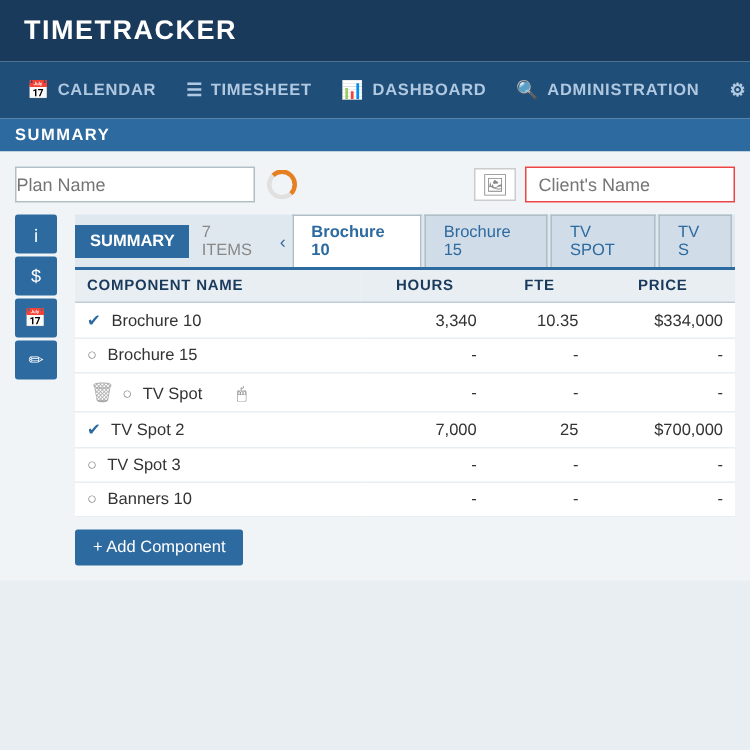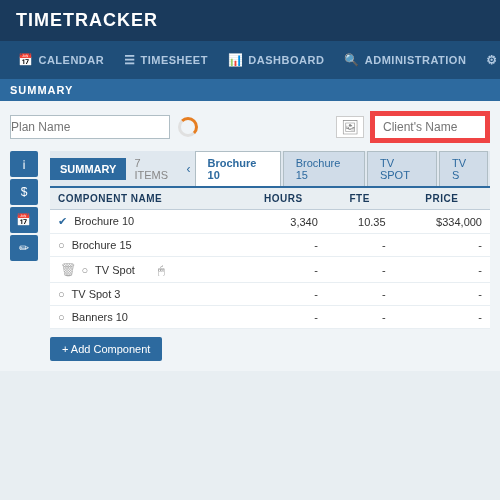--- a/index.html
+++ b/index.html
@@ -63,26 +63,26 @@
     }
     .plan-input {
       border: 1px solid #b0bec5;
       padding: 4px 0;
       font-size: 12px;
       background: white;
       color: #555;
       width: 160px;
     }
     .client-input {
-      border: 5px solid #ef4444;
+      border: 1px solid #ef4444;
       padding: 4px 8px;
       font-size: 12px;
       background: white;
       color: #555;
-      width: 120px;
+      width: 140px;
       margin-left: auto;
     }
     .spinner-icon {
       width: 20px; height: 20px;
       border-radius: 50%;
       border: 3px solid #e0e0e0;
       border-top: 3px solid #e67e22;
       border-right: 3px solid #e67e22;
       display: inline-block;
     }
@@ -315,20 +315,31 @@
       <span>TV Spot</span>
       <span style="margin-left:20px; color:#555;">🖱</span>
     </td>
     <td class="right">-</td>
     <td class="right">-</td>
     <td class="right">-</td>
   </tr>
             <tr>
     <td>
       
+      <span style="color:#2d6a9f; margin-right:4px;">✔</span>
+      <span>TV Spot 2</span>
+      
+    </td>
+    <td class="right">7,000</td>
+    <td class="right">25</td>
+    <td class="right">$700,000</td>
+  </tr>
+            <tr>
+    <td>
+      
       <span style="color:#888; margin-right:4px;">○</span>
       <span>TV Spot 3</span>
       
     </td>
     <td class="right">-</td>
     <td class="right">-</td>
     <td class="right">-</td>
   </tr>
             <tr>
     <td>

